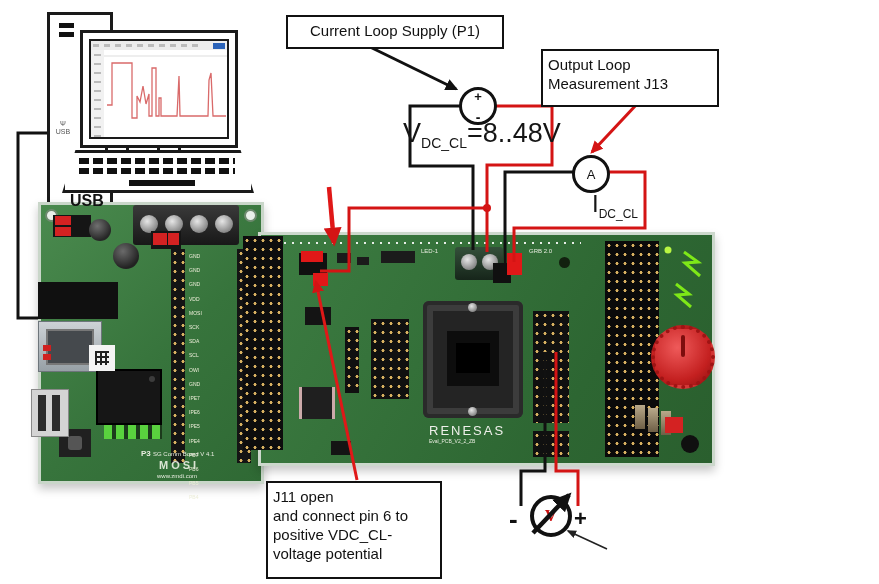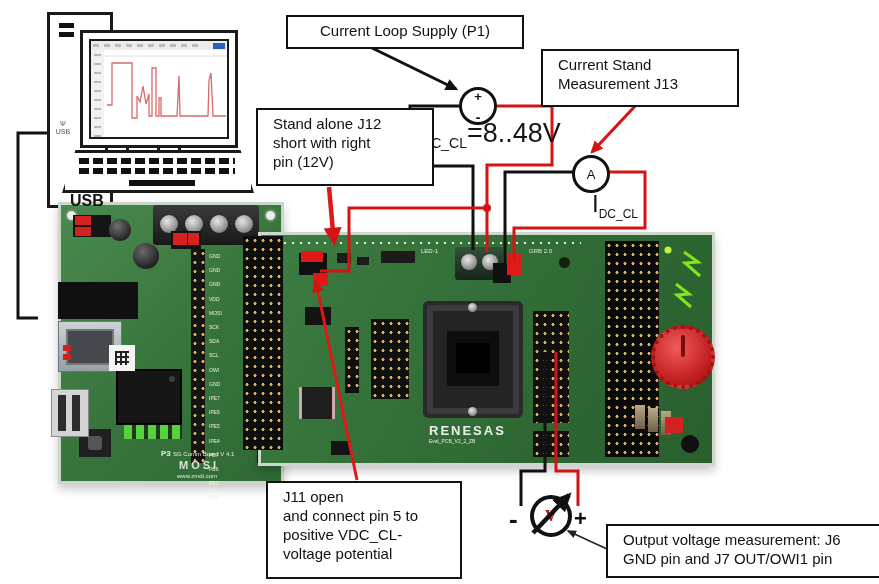--- a/index.html
+++ b/index.html
@@ -21,35 +21,35 @@
   .stand{width:18px;height:15px;border:3px solid #1a1a1a;background:#fff;z-index:1;}
   .keyboard{left:62px;top:150px;width:186px;height:37px;border:3px solid #1a1a1a;background:#fff;z-index:2;
       clip-path:polygon(7% 0,93% 0,100% 100%,0 100%);}
   .keys{position:absolute;left:14px;top:5px;width:156px;height:20px;
       background-image:repeating-linear-gradient(to right,transparent 0 10px,#fff 10px 14px),
                        repeating-linear-gradient(to bottom,#111 0 6px,#fff 6px 10px);}
   .spacebar{position:absolute;left:64px;top:27px;width:66px;height:6px;background:#111;}
   .usb-big-label{left:70px;top:192px;font-size:16px;font-weight:bold;z-index:3;}
   
   .box{position:absolute;background:#fff;border:2px solid #111;font-size:15px;line-height:1.26;
-       padding:5px 15px;white-space:pre-line;z-index:9;}
+       padding:5px 5px;white-space:pre-line;z-index:9;}
   .box.center{text-align:center;}
   
   .circ{position:absolute;border-radius:50%;background:#fff;border:3px solid #111;z-index:5;}
   .src-plus{position:absolute;top:0px;left:0;right:0;text-align:center;font-size:13px;font-weight:bold;line-height:13px;}
   .src-minus{position:absolute;bottom:-1px;left:0;right:0;text-align:center;font-size:14px;font-weight:bold;line-height:12px;}
   .circ-letter{position:absolute;inset:0;display:flex;align-items:center;justify-content:center;font-size:13px;}
   .vm-letter{color:#cc1111;font-size:17px;font-weight:bold;font-family:"Liberation Serif",serif;}
   .bigval{position:absolute;z-index:6;font-size:27px;color:#151515;}
   .bigval sub{font-size:14px;}
   .pm{position:absolute;z-index:7;font-weight:bold;font-size:22px;}
   
   .pcb{position:absolute;z-index:1;box-shadow:0 5px 9px rgba(0,0,0,.22);}
   .pcb.comm{left:38px;top:202px;width:220px;height:276px;border:3px solid #c9d6c9;
-      background:linear-gradient(135deg,#4a8a4e,#37743c 55%,#2f6934);margin-left:20px;}
+      background:linear-gradient(135deg,#4a8a4e,#37743c 55%,#2f6934);}
   .pcb.main{left:258px;top:232px;width:451px;height:228px;border:3px solid #ccd8cc;
       background:linear-gradient(120deg,#3d7d42,#2d6632 70%,#2a5f2e);z-index:2;}
   .hole{position:absolute;border-radius:50%;background:#e9efe9;border:2px solid #6f8a6f;}
   .comp{position:absolute;}
   .pins-v{background-image:radial-gradient(circle,#d8b161 1.3px,rgba(0,0,0,0) 1.8px);background-size:8px 9px;}
   .pins-w{background-image:radial-gradient(circle,#e8eee8 1.1px,rgba(0,0,0,0) 1.5px);background-size:8px 8px;}
   .micro{position:absolute;font-size:5px;line-height:14.2px;color:#ecedd8;white-space:pre-line;z-index:3;}
   .silk{position:absolute;color:#e7ecdf;z-index:3;}
   .screw{position:absolute;border-radius:50%;background:radial-gradient(circle at 40% 35%,#e6e6e6,#8f8f8f 65%,#606060);}
   
@@ -188,21 +188,21 @@
     <div class="comp" style="left:38px;top:152px;width:30px;height:32px;background:#1f1f1f;border-left:3px solid #caa;border-right:3px solid #caa"></div>
     <div class="comp" style="left:70px;top:206px;width:20px;height:14px;background:#141414"></div>
 
     <div class="comp" style="left:162px;top:66px;width:100px;height:117px;background:#3c3c3c;border-radius:6px;box-shadow:inset 0 0 0 4px #2a2a2a">
       <div style="position:absolute;left:10px;top:10px;width:80px;height:97px;background:#242424"></div>
       <div style="position:absolute;left:24px;top:30px;width:52px;height:55px;background:#0d0d0d"></div>
       <div style="position:absolute;left:33px;top:42px;width:34px;height:30px;background:#000"></div>
       <div class="screw" style="left:45px;top:2px;width:9px;height:9px"></div>
       <div class="screw" style="left:45px;top:106px;width:9px;height:9px"></div>
     </div>
-    <div class="silk" style="left:168px;top:188px;font-size:13px;font-weight:bold;letter-spacing:2px;color:#eef0ea">RENESAS</div>
+    <div class="silk" style="left:168px;top:188px;font-size:13px;font-weight:normal;letter-spacing:2px;color:#eef0ea">RENESAS</div>
     <div class="silk" style="left:168px;top:203px;font-size:5px">Eval_PCB_V2_2_ZB</div>
 
     <div class="comp pins-v" style="left:272px;top:76px;width:36px;height:112px;background-color:#101010"></div>
     <div class="comp pins-v" style="left:272px;top:196px;width:36px;height:26px;background-color:#101010"></div>
 
     <div class="comp pins-v" style="left:344px;top:6px;width:54px;height:216px;background-color:#0a0a0a"></div>
 
     <div class="comp" style="left:404px;top:96px;width:28px;height:36px;background:#1a1a1a"></div>
     <div class="comp" style="left:374px;top:170px;width:10px;height:24px;background:linear-gradient(#b9a98a,#6e5f46)"></div>
     <div class="comp" style="left:387px;top:173px;width:10px;height:24px;background:linear-gradient(#b9a98a,#6e5f46)"></div>
@@ -273,25 +273,20 @@
   </svg>
 
   <div class="bigval" style="left:403px;top:118px">
     <span>V</span><sub>DC_CL</sub><span>=8..48V</span>
   </div>
   <div class="bigval" style="left:592px;top:190px;font-size:24px">
     <span>I</span><sub style="font-size:12px">DC_CL</sub>
   </div>
 
   <div class="box center" style="left:286px;top:15px;width:204px;height:20px">Current Loop Supply (P1)</div>
-  <div class="box" style="left:541px;top:49px;width:164px;height:44px">Current Stand
+  <div class="box" style="left:541px;top:49px;width:164px;height:44px">Output Loop
 Measurement J13</div>
-  <div class="box" style="left:256px;top:108px;width:144px;height:64px">Stand alone J12
-short with right
-pin (12V)</div>
   <div class="box" style="left:266px;top:481px;width:162px;height:84px">J11 open
-and connect pin 5 to
+and connect pin 6 to
 positive VDC_CL-
 voltage potential</div>
-  <div class="box" style="left:606px;top:524px;width:250px;height:40px">Output voltage measurement: J6
-GND pin and J7 OUT/OWI1 pin</div>
 
 </div>
 
 </body></html>

